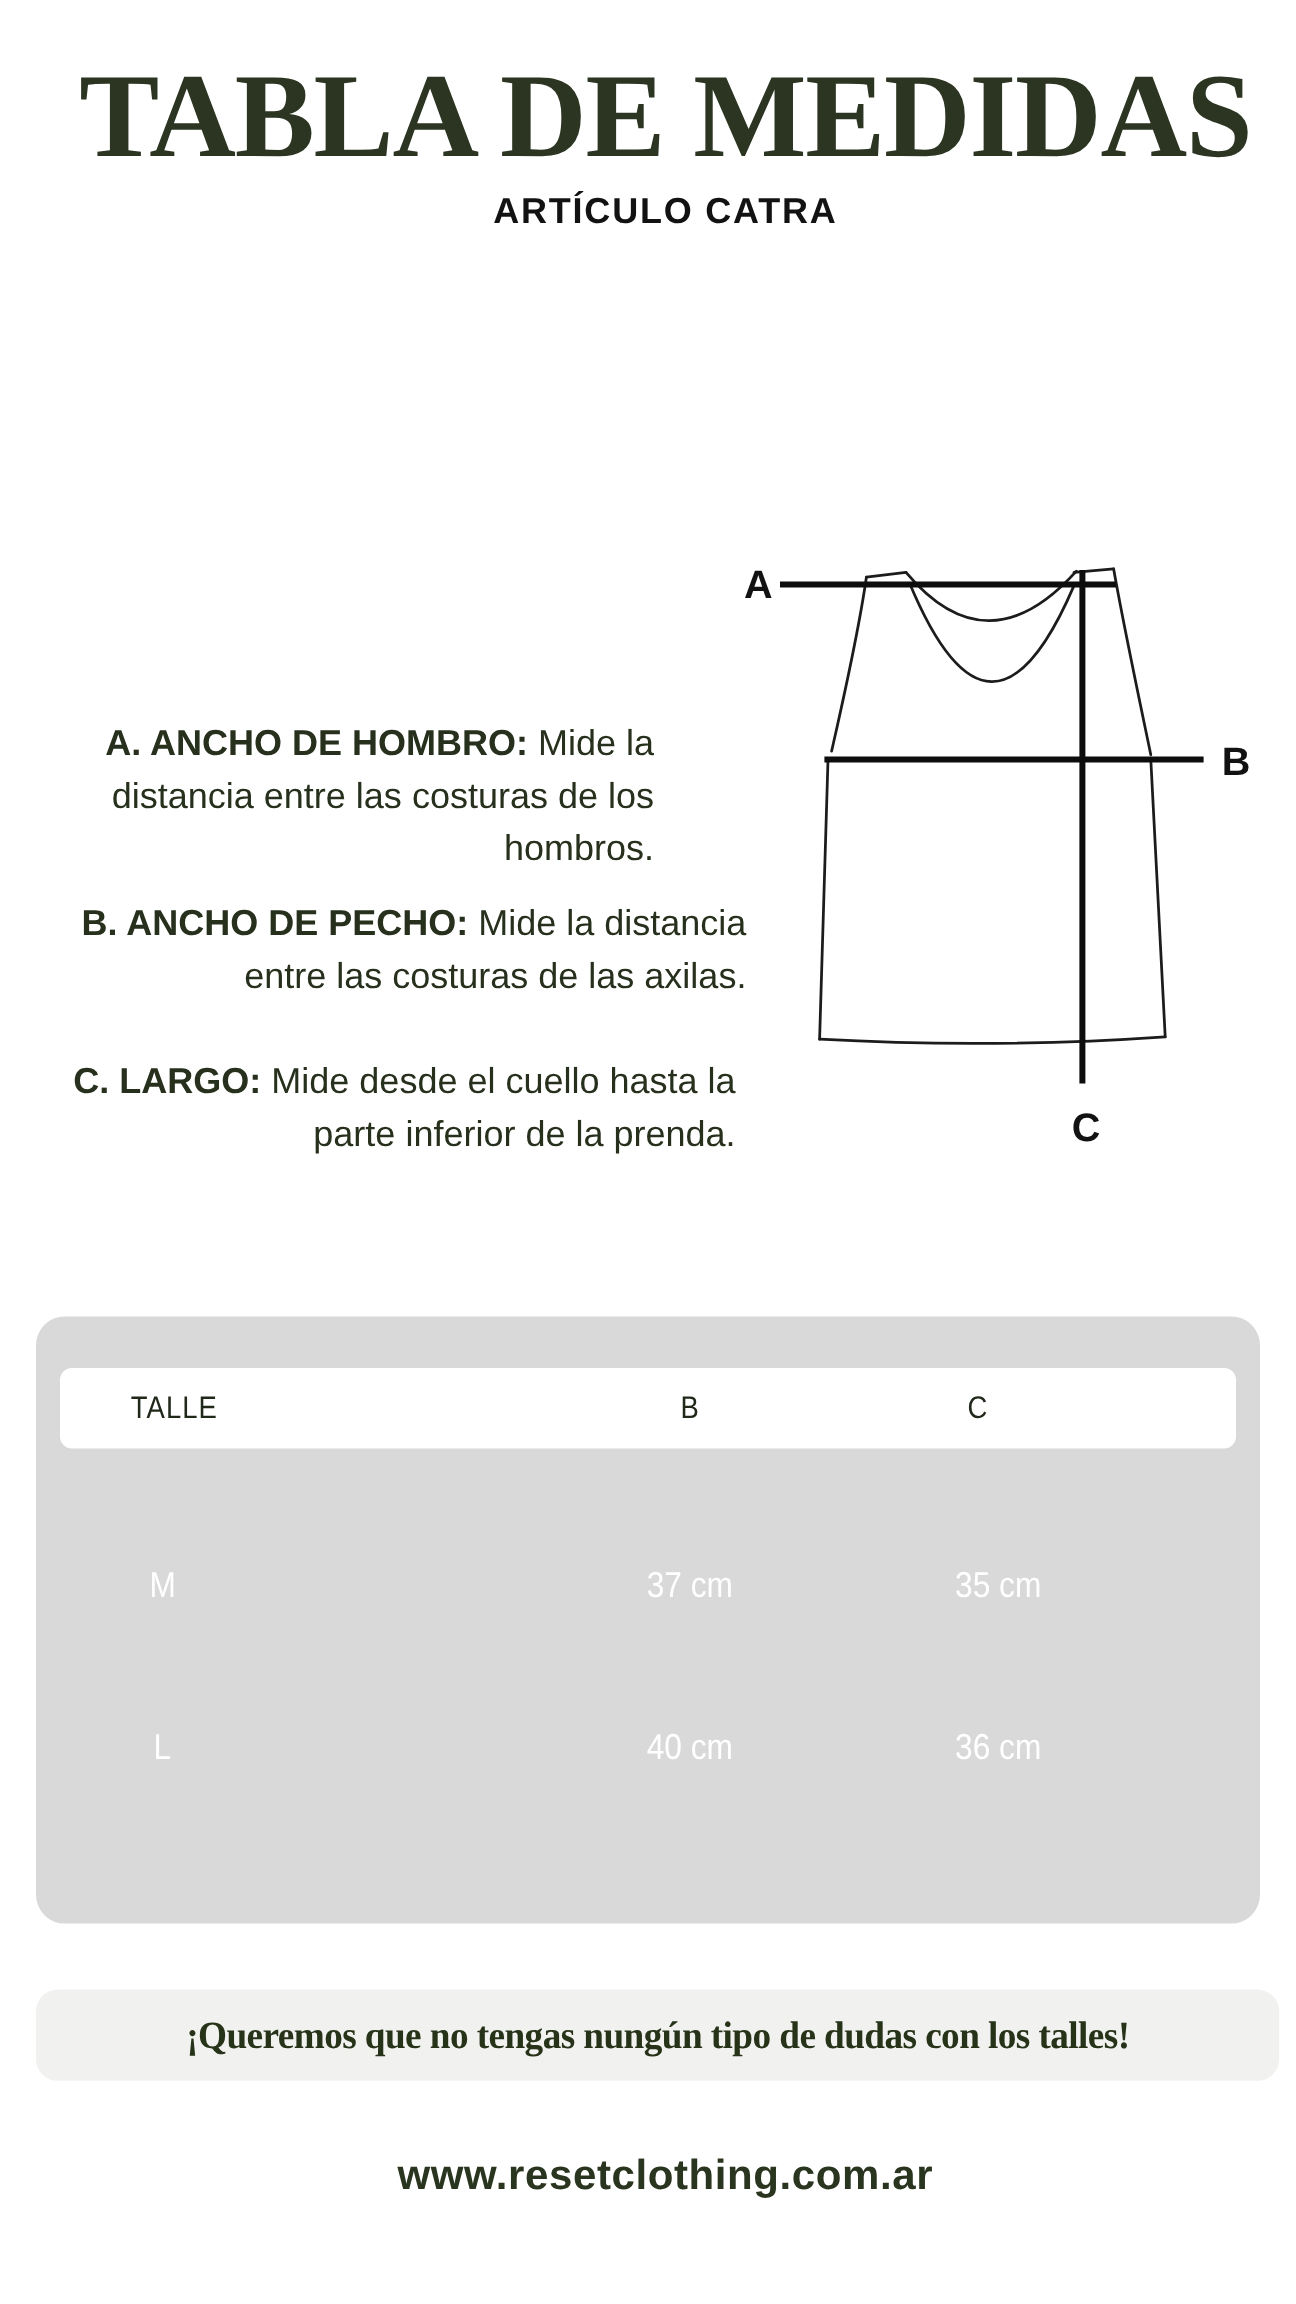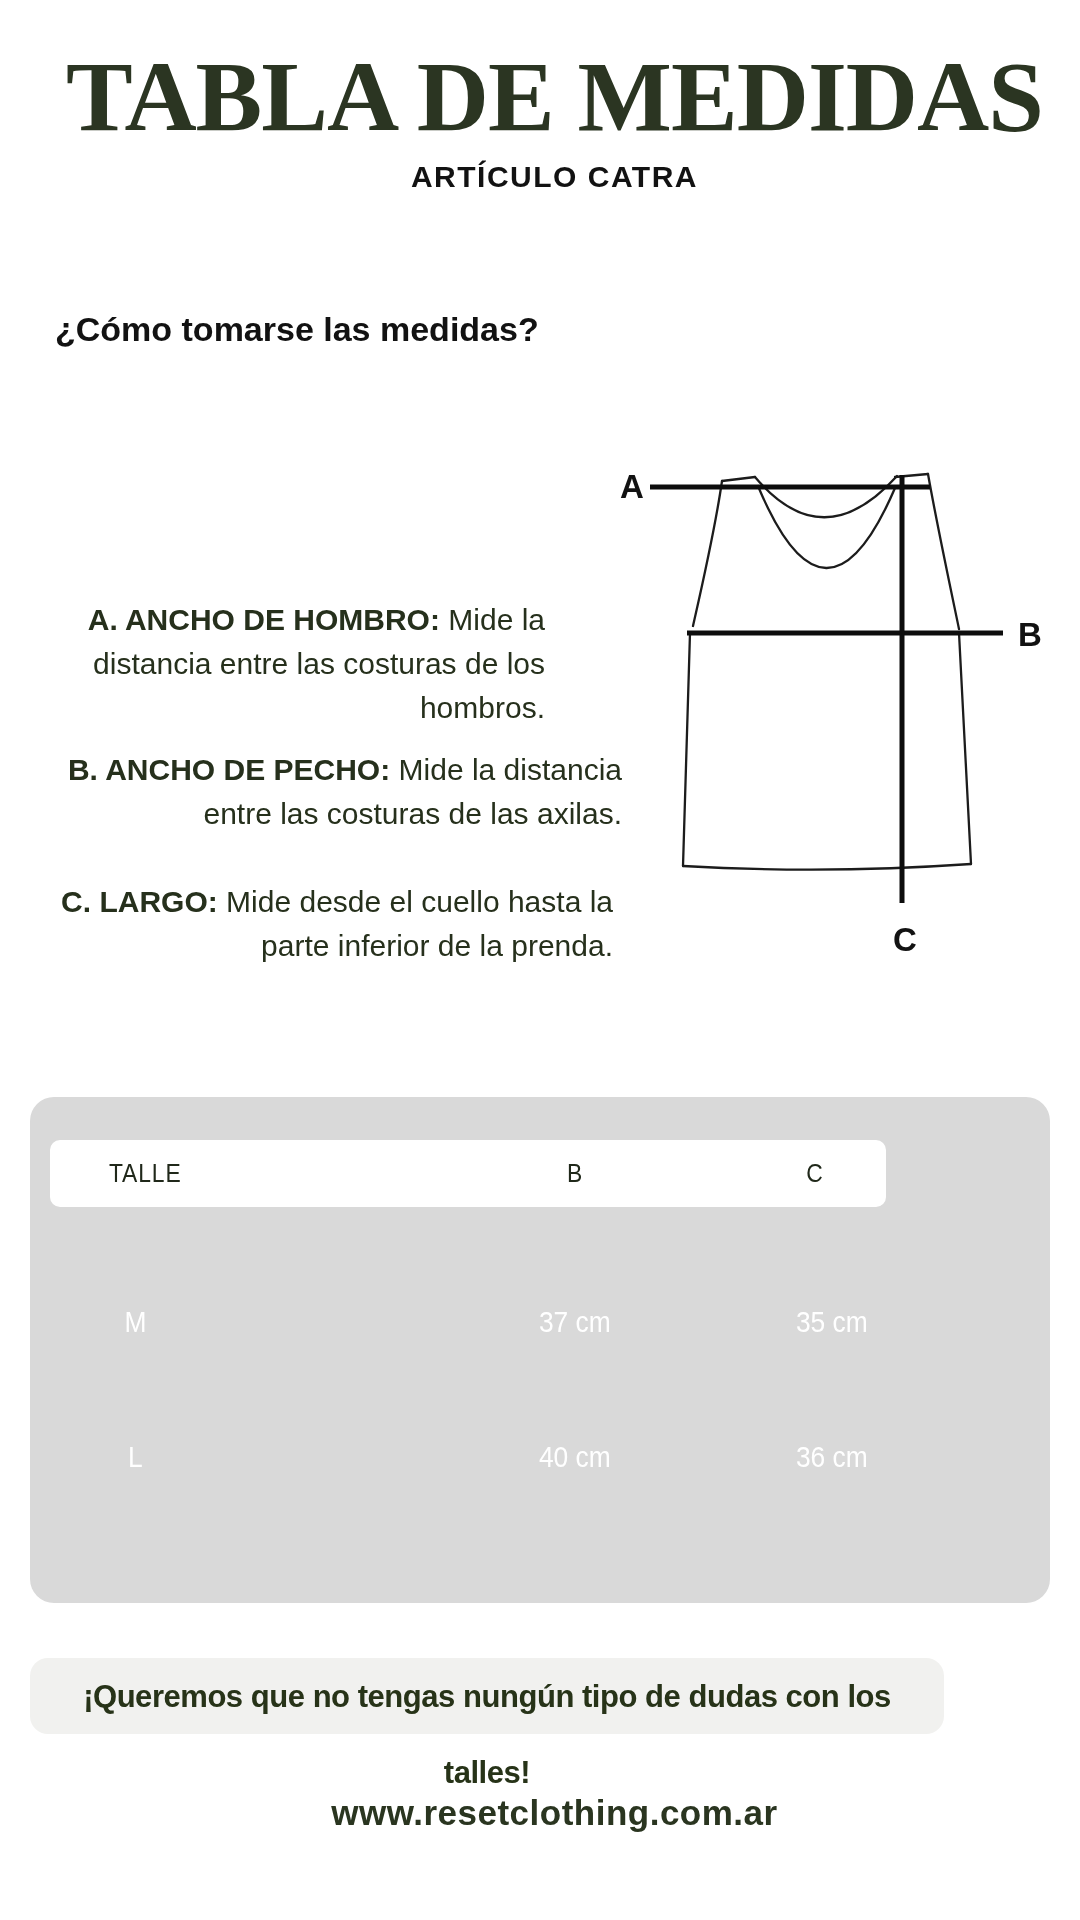--- a/index.html
+++ b/index.html
@@ -16,52 +16,51 @@
   .instr{position:absolute;font-size:30px;line-height:44px;color:#26301c;text-align:right;}
   .instr b{font-weight:bold;}
   .instr-a{top:598px;left:30px;width:515px;}
   .instr-b{top:748px;left:22px;width:600px;}
   .instr-c{top:880px;left:28px;width:585px;}
   
   .diagram{position:absolute;top:430px;left:600px;width:460px;height:560px;}
   
   .table-card{position:absolute;top:1097px;left:30px;width:1020px;height:506px;
               background:#d9d9d9;border-radius:24px;}
-  .table-header{position:absolute;top:43px;left:20px;width:836px;height:67px;
+  .table-header{position:absolute;top:43px;left:20px;width:980px;height:67px;
                 background:#ffffff;border-radius:10px;}
   .hcell{position:absolute;top:0;height:67px;line-height:67px;text-align:center;
          font-size:26px;color:#20281a;letter-spacing:1px;}
   .hcell-size{left:25px;width:140px;}
   .hcell-b{left:425px;width:200px;}
   .hcell-c{left:665px;width:200px;}
   .trow{position:absolute;left:0;width:100%;height:40px;}
   .trow-m{top:205px;}
   .trow-l{top:340px;}
   .rcell{position:absolute;top:0;height:40px;line-height:40px;text-align:center;
          font-size:30px;color:#ffffff;}
   .rcell-size{left:20px;width:170px;}
   .rcell-b{left:445px;width:200px;}
   .rcell-c{left:702px;width:200px;}
   .cx{display:inline-block;transform:scaleX(.88);transform-origin:center;}
   
-  .banner{position:absolute;top:1658px;left:30px;width:914px;height:76px;
-          background:#f1f1ef;border-radius:18px;text-align:center;}
+  .banner{position:absolute;top:1658px;left:30px;width:1036px;height:76px;
+          background:#f1f1ef;border-radius:18px;text-align:center;font-family:Liberation Serif, serif;}
   .banner-text{display:inline-block;line-height:76px;font-size:32px;font-weight:bold;
                letter-spacing:-0.5px;color:#273318;transform:scaleX(.97);}
   .website{position:absolute;top:1793px;left:0;width:100%;text-align:center;
            font-size:35px;letter-spacing:0.5px;color:#2a3520;font-weight:bold;}
 </style>
 </head>
 <body>
 
 <div class="page">
 
   <div class="title">TABLA DE MEDIDAS</div>
   <div class="subtitle">ARTÍCULO CATRA</div>
-  <div class="heading">¿Cómo tomarse las medidas?</div>
 
   <div class="instr instr-a">
     <b>A. ANCHO DE HOMBRO:</b><span> Mide la distancia entre las costuras de los hombros.</span>
   </div>
   <div class="instr instr-c">
     <b>C. LARGO:</b><span> Mide desde el cuello hasta la parte inferior de la prenda.</span>
   </div>
   <div class="instr instr-b">
     <b>B. ANCHO DE PECHO:</b><span> Mide la distancia entre las costuras de las axilas.</span>
   </div>

